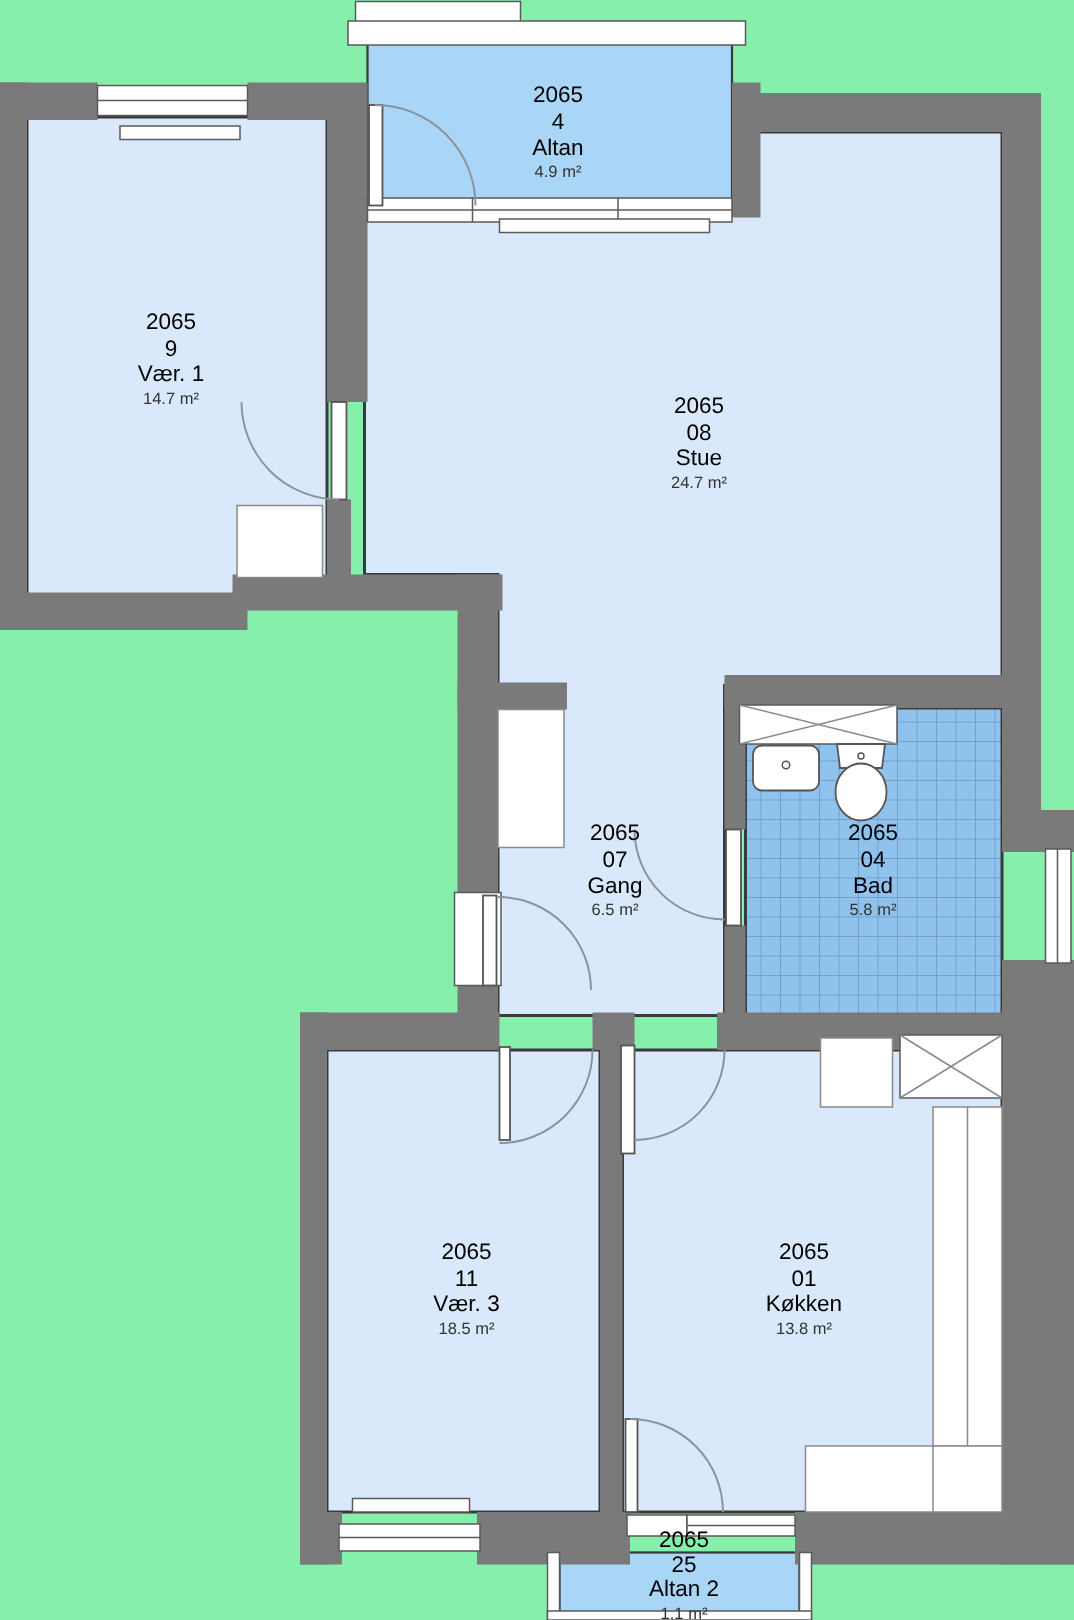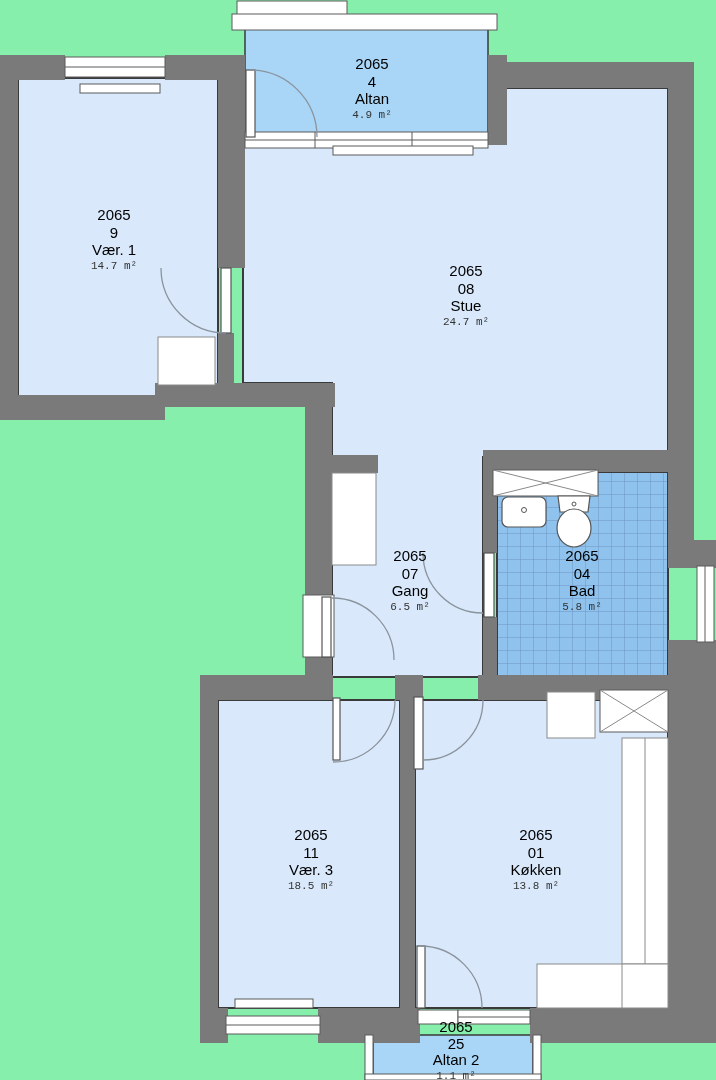--- a/index.html
+++ b/index.html
@@ -12,21 +12,21 @@
   .bathfill{fill:var(--c-bath_fill,#8fc3ee);}
   .bathroom{fill:url(#tiles);stroke:var(--c-outline,#3a3a3a);stroke-width:2;}
   .wht{fill:#ffffff;stroke:#5a5a5a;stroke-width:1;}
   .whtsoft{fill:#ffffff;stroke:#8a8a8a;stroke-width:1;}
   .frameline{stroke:#5a5a5a;stroke-width:1;fill:none;}
   .xline{stroke:#8a8a8a;stroke-width:1;}
   .arc{stroke:#8a939c;stroke-width:1.3;fill:none;}
   .fixture{fill:#ffffff;stroke:#555;stroke-width:1.2;}
   .roomlabel{position:absolute;width:130px;text-align:center;
              font-size:15px;line-height:1.18;color:#000;}
-  .roomlabel .area{font-size:11px;color:#333;margin-top:1px;font-family:Liberation Mono, monospace;}
+  .roomlabel .area{font-size:11px;color:#333;margin-top:1px;}
 </style>
 </head>
 <body>
 
 <div id="canvas">
 
 <svg id="plan-svg" width="716" height="1080" viewBox="0 0 716 1080">
   <defs>
     <pattern id="tiles" width="13" height="13" patternUnits="userSpaceOnUse">
       <rect width="13" height="13" class="bathfill"></rect>

